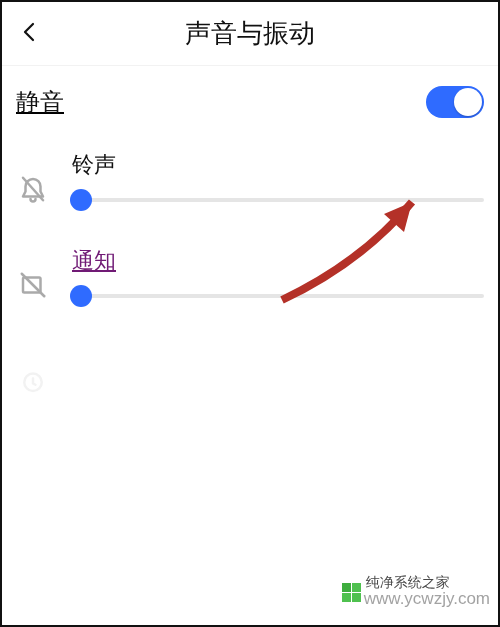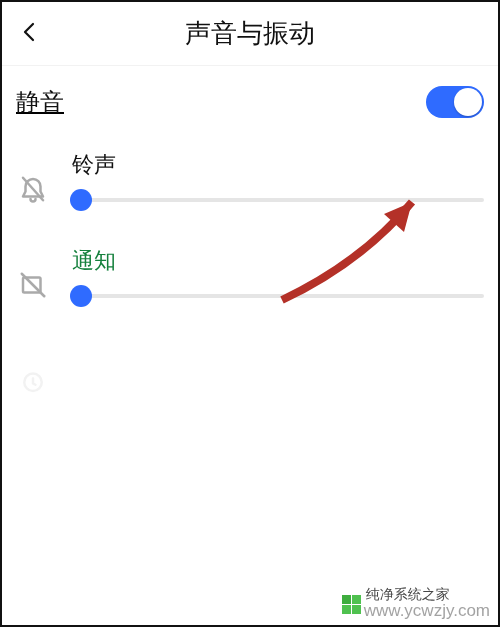--- a/index.html
+++ b/index.html
@@ -16,26 +16,26 @@
   .toggle.on{background:#2f6bff;}
   .toggle.off{background:#e7e7e7;}
   .knob{position:absolute;top:2px;width:28px;height:28px;border-radius:50%;background:#fff;box-shadow:0 1px 2px rgba(0,0,0,0.25);}
   .toggle.on .knob{right:2px;}
   .toggle.off .knob{left:2px;}
   .slider-block{display:flex;align-items:flex-start;padding:12px 14px 28px 14px;}
   .sicon{width:34px;height:34px;flex:0 0 34px;color:#aaa;display:flex;align-items:center;justify-content:center;margin-top:22px;}
   .sicon svg{width:30px;height:30px;stroke:#aaa;stroke-width:2;fill:none;stroke-linecap:round;stroke-linejoin:round;}
   .scol{flex:1;margin-left:22px;}
   .slabel{font-size:22px;color:#111;margin-bottom:18px;}
-  .slabel.dim{color:#15803d;}
+  .slabel.dim{color:#701a75;text-decoration:underline;}
   .track{position:relative;height:4px;background:#e5e5e5;border-radius:2px;}
   .thumb{position:absolute;left:0;top:50%;transform:translate(-2px,-50%);width:22px;height:22px;border-radius:50%;background:#2f6bff;}
   .arrow-overlay{position:absolute;pointer-events:none;}
   .arrow-overlay svg{display:block;}
-  .watermark{position:absolute;right:8px;bottom:5px;display:flex;align-items:center;gap:6px;opacity:0.9;}
+  .watermark{position:absolute;right:8px;bottom:17px;display:flex;align-items:center;gap:6px;opacity:0.9;}
   .wlogo{width:18px;height:18px;display:grid;grid-template-columns:9px 9px;grid-template-rows:9px 9px;gap:1px;}
   .wlogo div{background:#3dbb3d;}
   .wlogo div:nth-child(1){background:#2aa52a;}
   .wtext{font-size:14px;color:#333;}
   .wurl{font-size:17px;color:#999;margin-left:-2px;}
   .wcol{display:flex;flex-direction:column;line-height:1.05;}
   .overflow-fade{position:absolute;left:0;right:0;bottom:0;height:28px;background:linear-gradient(to bottom,rgba(255,255,255,0),#fff);}
 </style>
 </head>
 <body>

